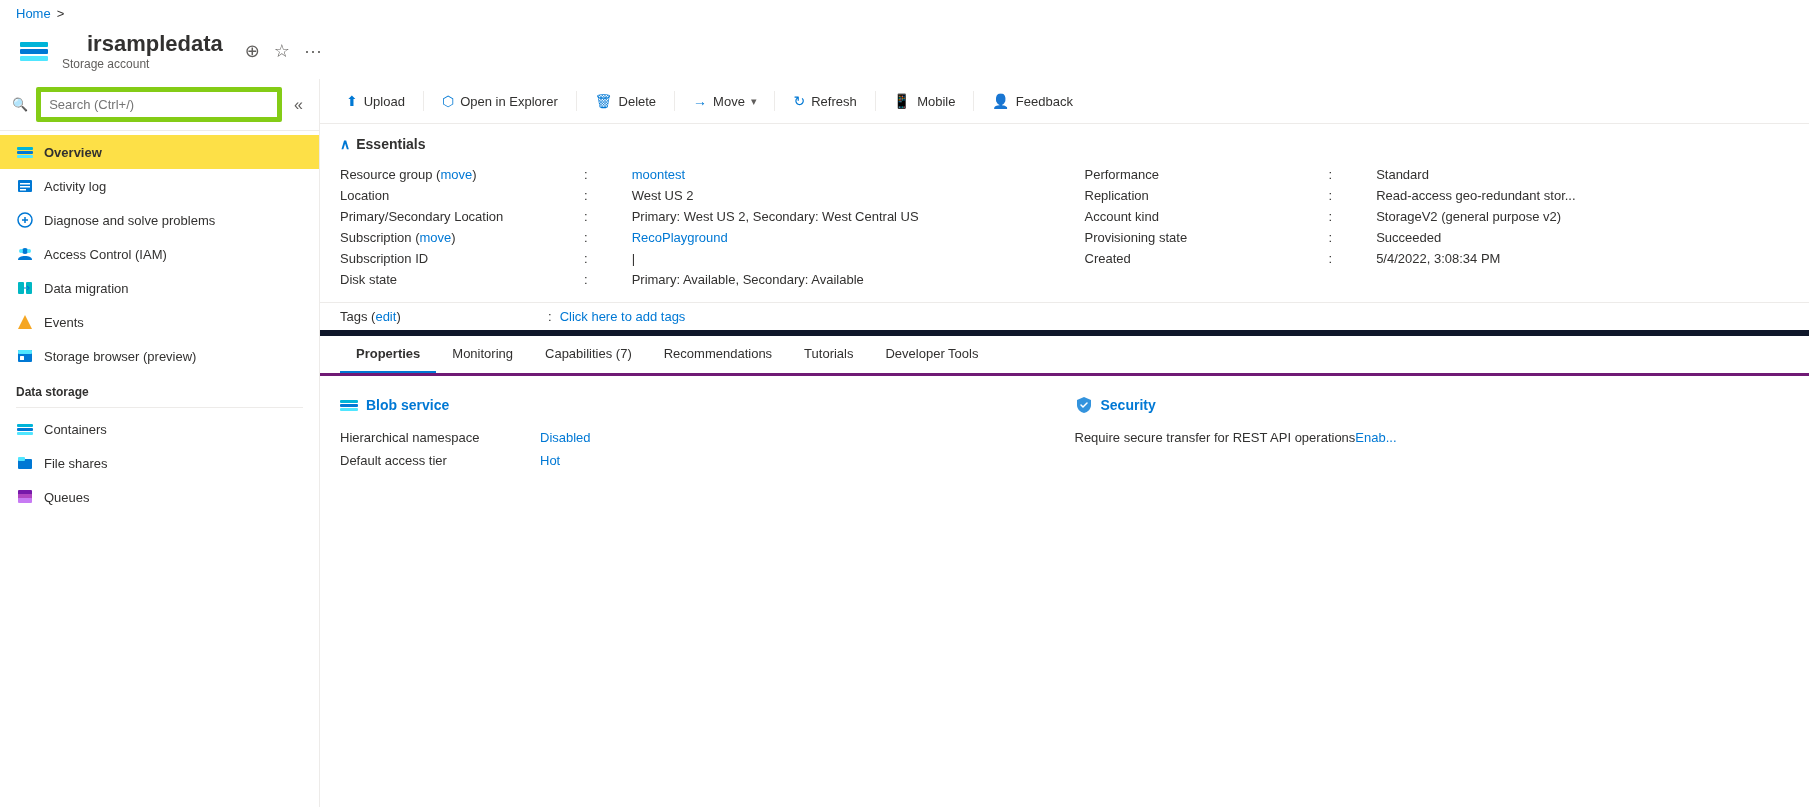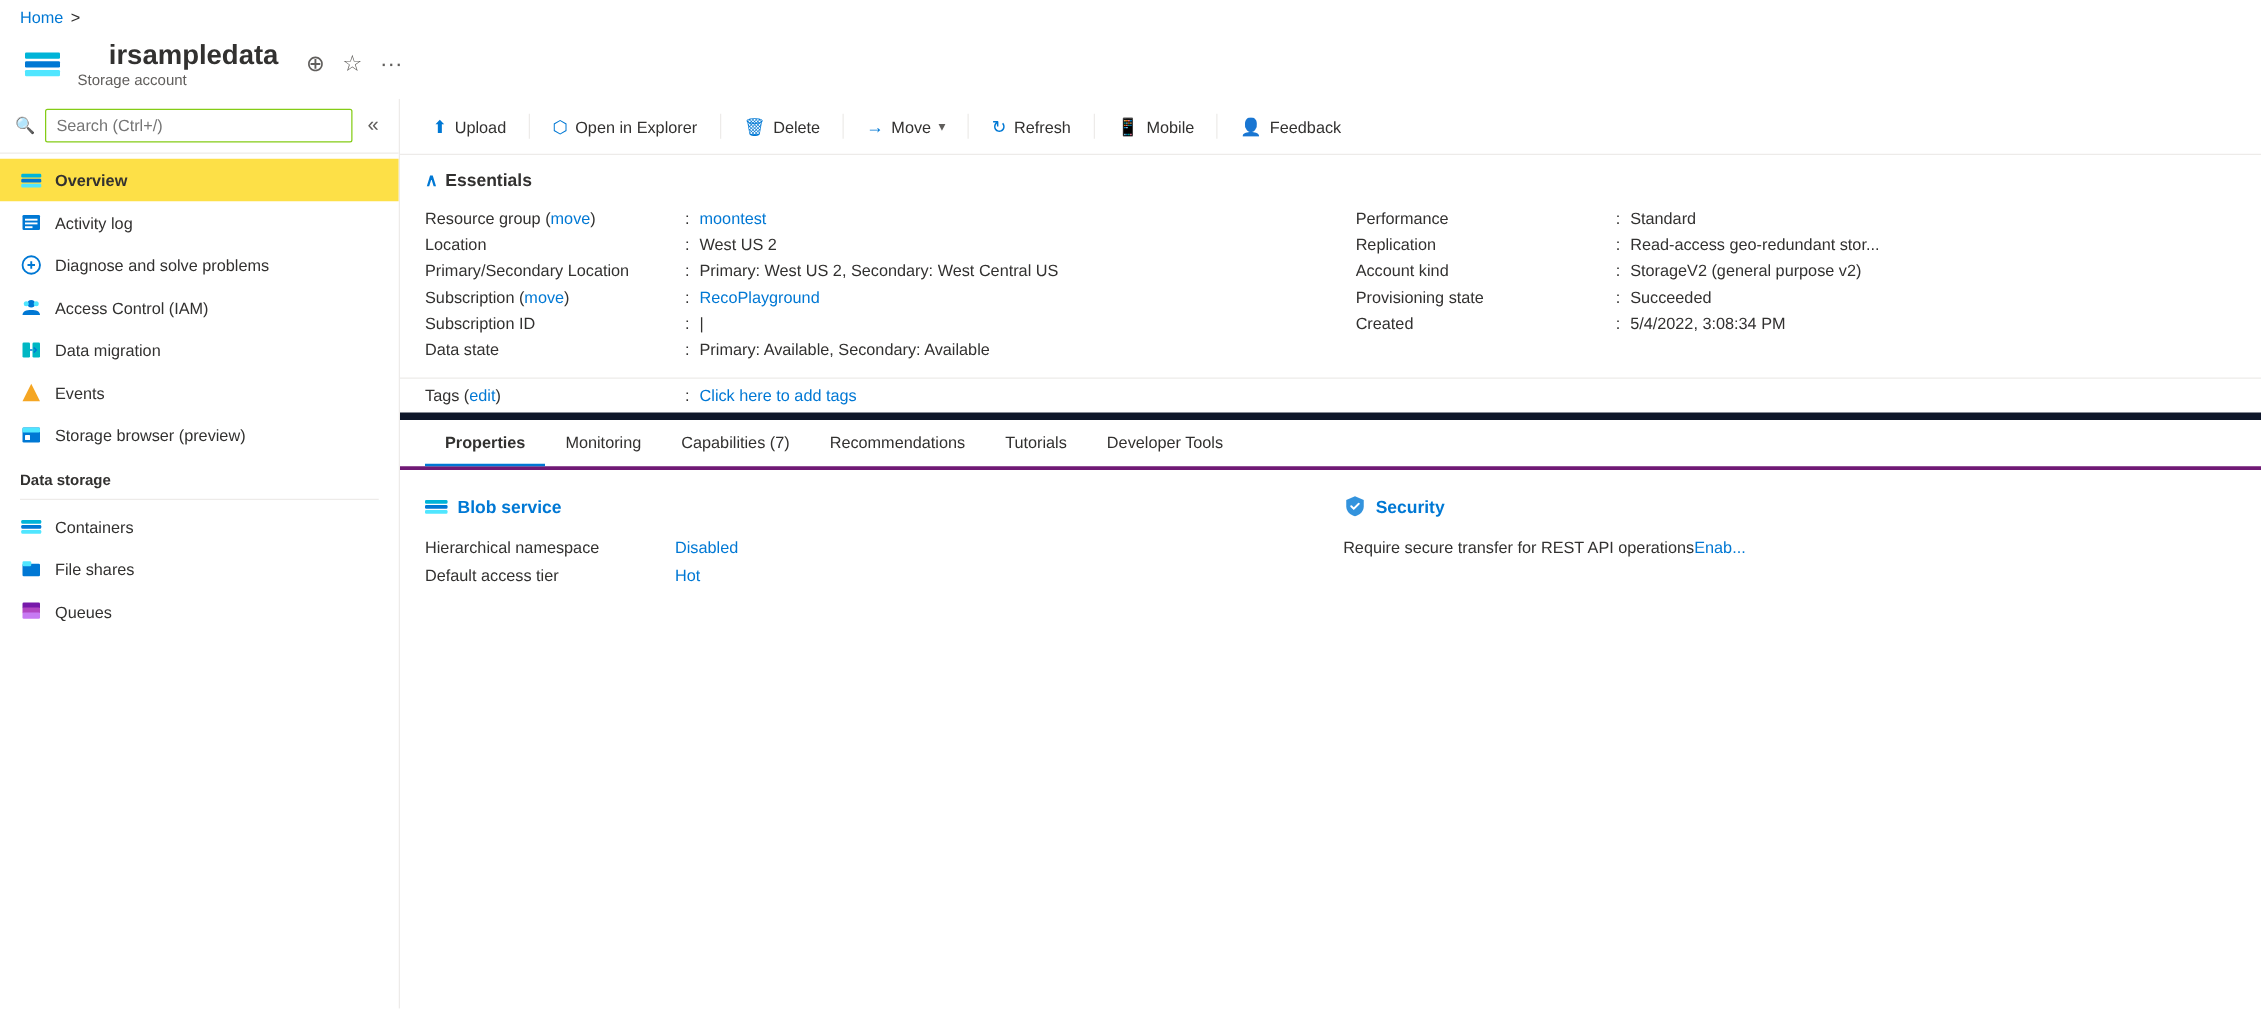--- a/index.html
+++ b/index.html
@@ -22,21 +22,21 @@
     .header-subtitle { font-size: 12px; color: #605e5c; }
     .header-actions { display: flex; gap: 6px; margin-left: 8px; align-items: center; }
     .header-icon-btn { background: none; border: none; cursor: pointer; color: #605e5c; font-size: 18px; padding: 4px; }
 
     
     .main-layout { display: flex; flex: 1; overflow: hidden; }
 
     
     .sidebar { width: 320px; min-width: 320px; border-right: 1px solid #edebe9; display: flex; flex-direction: column; overflow: hidden; }
     .sidebar-search { padding: 8px 12px; border-bottom: 1px solid #edebe9; display: flex; align-items: center; gap: 8px; }
-    .sidebar-search input { flex: 1; border: 1px solid #84cc16; border-radius: 2px; padding: 5px 8px; font-size: 13px; color: #323130; outline: none; }
+    .sidebar-search input { flex: 1; border: 5px solid #84cc16; border-radius: 2px; padding: 5px 8px; font-size: 13px; color: #323130; outline: none; }
     .collapse-btn { background: none; border: none; cursor: pointer; color: #605e5c; font-size: 16px; padding: 4px; }
     .sidebar-nav { flex: 1; overflow-y: auto; padding: 4px 0; }
     .nav-item { display: flex; align-items: center; gap: 10px; padding: 8px 16px; cursor: pointer; color: #323130; font-size: 13px; }
     .nav-item.active { background: #fde047; font-weight: 600; }
     .nav-icon { width: 18px; height: 18px; display: flex; align-items: center; justify-content: center; flex-shrink: 0; }
     .section-label { padding: 12px 16px 4px 16px; font-size: 12px; font-weight: 600; color: #323130; }
     .section-divider { border: none; border-top: 1px solid #edebe9; margin: 4px 16px; }
 
     
     .sidebar-nav::-webkit-scrollbar { width: 6px; }
@@ -48,21 +48,21 @@
     
     .toolbar { display: flex; align-items: center; gap: 4px; padding: 8px 16px; border-bottom: 1px solid #edebe9; flex-wrap: wrap; }
     .toolbar-btn { display: flex; align-items: center; gap: 6px; background: none; border: none; cursor: pointer; color: #323130; font-size: 13px; padding: 6px 10px; border-radius: 2px; }
     .toolbar-icon { font-size: 14px; color: #0078d4; }
     .toolbar-sep { width: 1px; height: 20px; background: #edebe9; margin: 0 4px; }
 
     
     .essentials { padding: 12px 20px; border-bottom: 1px solid #edebe9; }
     .essentials-header { display: flex; align-items: center; gap: 6px; font-weight: 600; font-size: 14px; margin-bottom: 12px; cursor: pointer; }
     .essentials-grid { display: grid; grid-template-columns: 1fr 1fr; gap: 4px 40px; }
-    .essentials-row { display: flex; align-items: center; padding: 3px 0; }
+    .essentials-row { display: flex; align-items: center; padding: 3px 0; gap: 36px; }
     .essentials-label { color: #323130; min-width: 200px; font-size: 13px; }
     .essentials-sep { color: #323130; margin: 0 8px; }
     .essentials-value { color: #323130; font-size: 13px; }
     .essentials-link { color: #0078d4; text-decoration: none; cursor: pointer; }
 
     
     .tags-row { display: flex; align-items: center; padding: 6px 20px; border-bottom: 6px solid #0f172a; font-size: 13px; }
     .tags-label { min-width: 200px; }
 
     
@@ -316,21 +316,21 @@
             <span class="essentials-label">Subscription (<a class="essentials-link">move</a>)</span>
             <span class="essentials-sep">:</span>
             <a class="essentials-link">RecoPlayground</a>
           </div>
           <div class="essentials-row">
             <span class="essentials-label">Subscription ID</span>
             <span class="essentials-sep">:</span>
             <span class="essentials-value">|</span>
           </div>
           <div class="essentials-row">
-            <span class="essentials-label">Data state</span>
+            <span class="essentials-label">Disk state</span>
             <span class="essentials-sep">:</span>
             <span class="essentials-value">Primary: Available, Secondary: Available</span>
           </div>
         </div>
 
         <div>
           <div class="essentials-row">
             <span class="essentials-label">Performance</span>
             <span class="essentials-sep">:</span>
             <span class="essentials-value">Standard</span>

